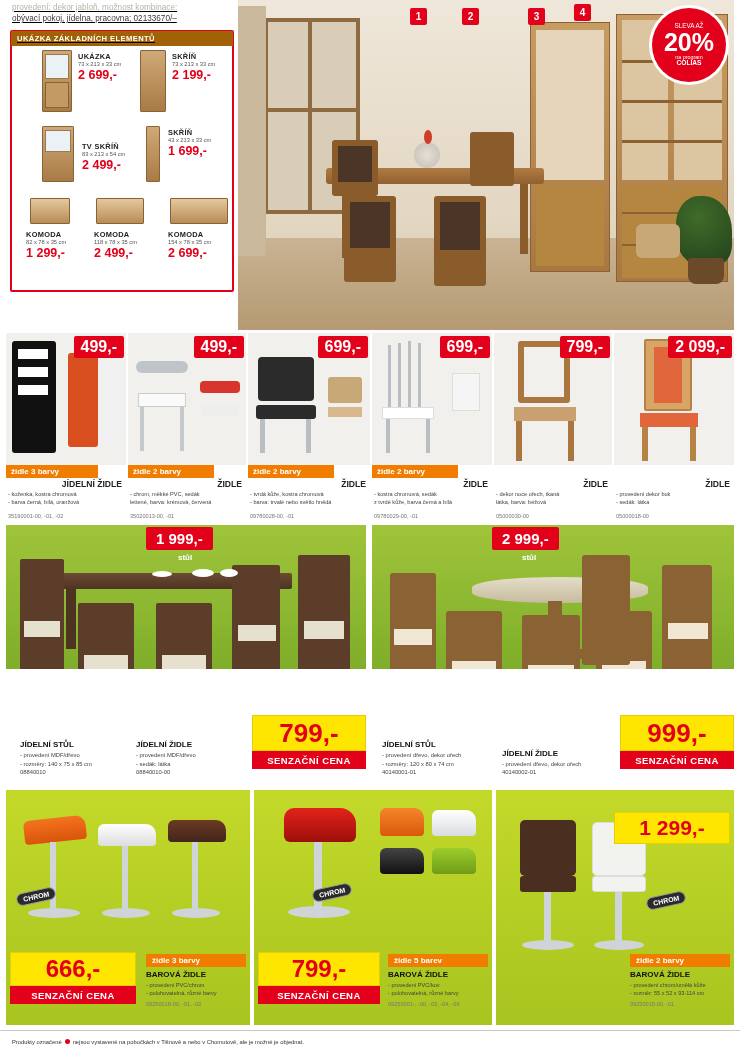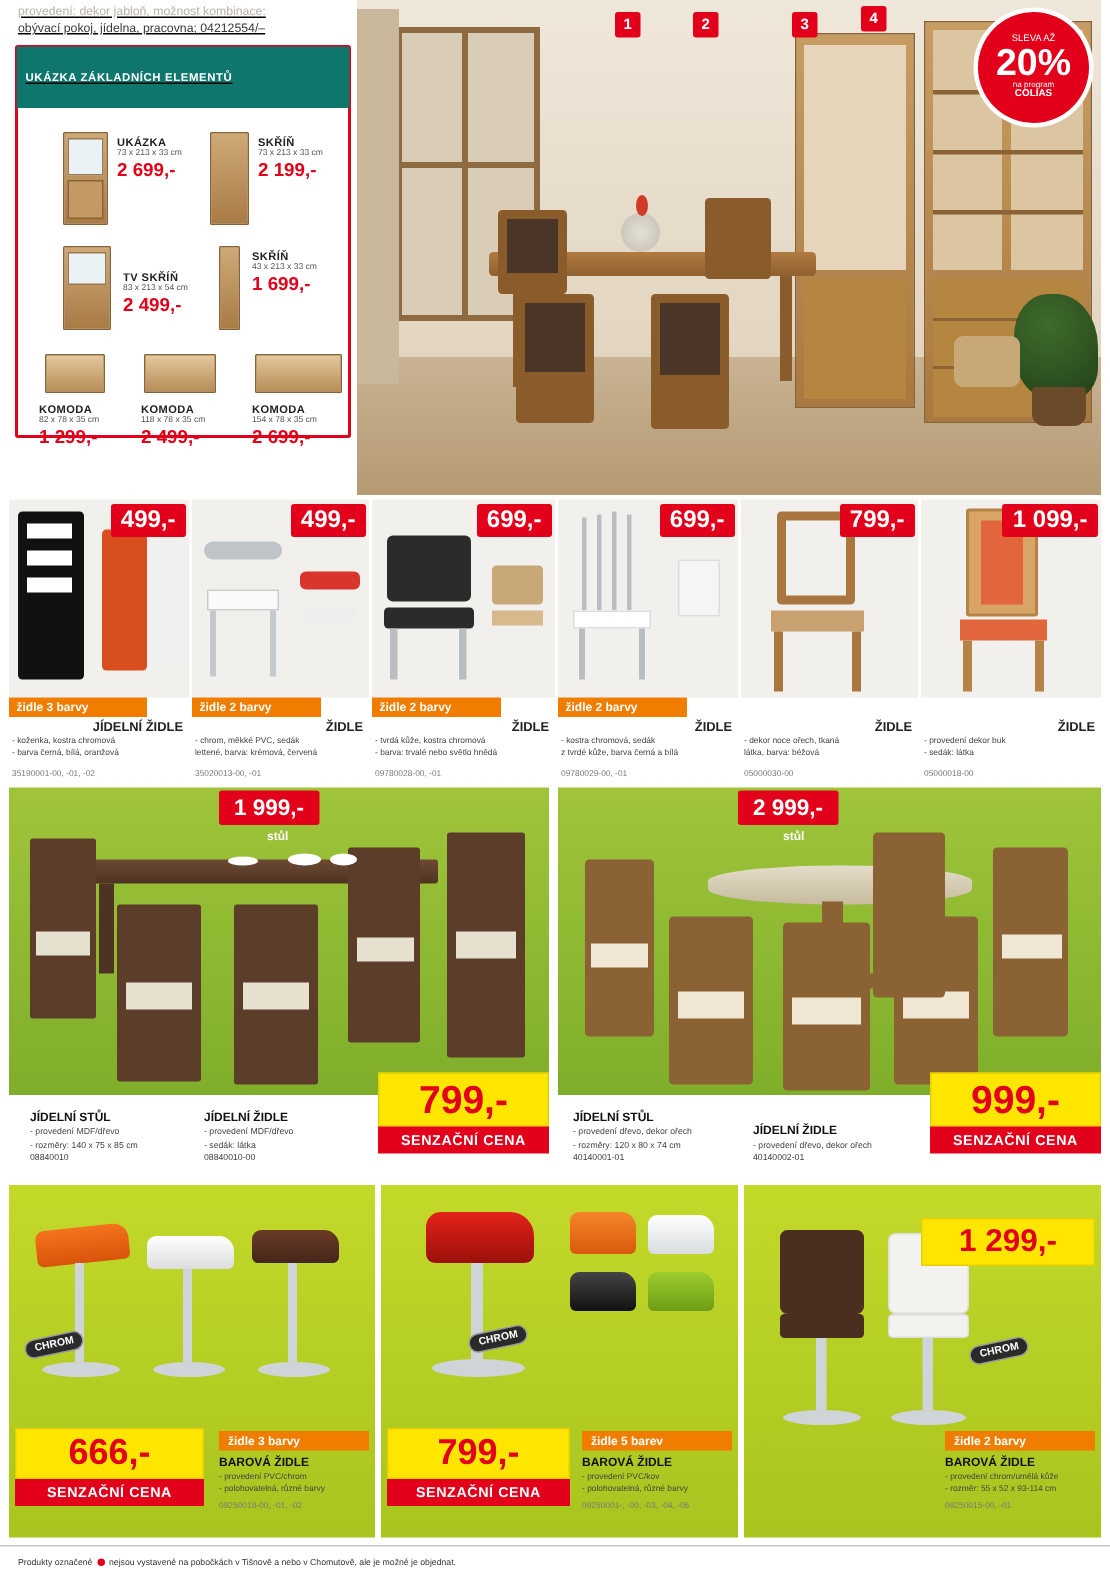--- a/index.html
+++ b/index.html
@@ -23,22 +23,22 @@
   }
   .intro-text {
     font-size:8.2px; color:#3a3a3a; line-height:1.35; padding:2px 4px 4px 6px;
   }
   .intro-text .faded { color:#b9b2a8; }
   .elem-box {
     border:2px solid #e2001a; margin:2px 4px 0 4px; border-radius:2px;
     height:262px; position:relative; background:#fff;
   }
   .elem-title {
-    background:#0f766e; color:#fff; font-size:7.6px; font-weight:bold;
-    letter-spacing:.4px; padding:16px 6px; margin:-1px -1px 12px -1px;
+    background:#a16207; color:#fff; font-size:7.6px; font-weight:bold;
+    letter-spacing:.4px; padding:3px 6px; margin:-1px -1px 0 -1px;
   }
   .elem-grid { position:relative; width:100%; height:228px; }
   .elem-item { position:absolute; text-align:left; }
   .elem-item .nm { font-size:7.4px; font-weight:bold; color:#222; letter-spacing:.3px;}
   .elem-item .dim { font-size:5.7px; color:#555; }
   .elem-item .pr { font-size:12.5px; color:#e2001a; font-weight:bold; margin-top:1px;}
   .furn {
     background:linear-gradient(180deg,#cfa978,#a97b45);
     border:1px solid #8a6234; border-radius:1px;
   }
@@ -88,21 +88,21 @@
     position:absolute; left:0; top:132px; height:13px; background:#f07d00; color:#fff;
     font-size:8px; font-weight:bold; display:flex; align-items:center; padding-left:5px;
   }
   .chairname { position:absolute; top:146px; right:4px; font-size:8.6px; font-weight:bold; color:#222;}
   .chairdesc { position:absolute; top:157px; left:2px; right:2px; font-size:5.6px; color:#444; line-height:1.45;}
   .chaircode { color:#777; }
 
   
   .setleft { position:absolute; left:6px; top:525px; width:360px; height:262px; }
   .setright { position:absolute; left:372px; top:525px; width:362px; height:262px; }
-  .setphoto { position:absolute; left:0; top:0; right:0; height:205px; overflow:hidden; }
+  .setphoto { position:absolute; left:0; top:0; right:0; height:144px; overflow:hidden; }
   .set-green { background:linear-gradient(180deg,#9fc43a,#7fae2a); }
   .bigprice-yellow {
     position:absolute; background:#ffe600; color:#e2001a; font-weight:bold;
     font-size:26px; display:flex; align-items:center; justify-content:center;
     border:1px solid #e5cf00;
   }
   .senz {
     background:#e2001a; color:#fff; font-size:9.5px; font-weight:bold;
     display:flex; align-items:center; justify-content:center; letter-spacing:.4px;
   }
@@ -137,21 +137,21 @@
   .dot-red { display:inline-block; width:5px;height:5px;background:#e2001a;border-radius:50%;margin:0 3px;}
 </style>
 </head>
 <body>
 
 <div class="page">
 
   <div class="top-left">
     <div class="intro-text">
       <div class="faded">provedení: dekor jabloň, možnost kombinace:</div>
-      <div>obývací pokoj, jídelna, pracovna; 04212554/–</div>
+      <div>obývací pokoj, jídelna, pracovna; 02133670/–</div>
     </div>
 
     <div class="elem-box">
       <div class="elem-title">UKÁZKA ZÁKLADNÍCH ELEMENTŮ</div>
 
       <div class="elem-grid">
 
         <div class="elem-item" style="left:30px; top:4px; width:78px;">
           <div class="furn abs" style="left:0;top:0;width:30px;height:62px;border-radius:1px;"></div>
           <div class="abs" style="left:3px;top:4px;width:24px;height:25px;background:#eaf2f6;border:1px solid #9a7a50;"></div>
@@ -393,21 +393,21 @@
         <div class="abs" style="left:30px;top:6px;width:48px;height:72px;background:#d9a566;border:2px solid #b58346;border-radius:2px;"></div>
         <div class="abs" style="left:40px;top:14px;width:28px;height:56px;background:#e2663c;"></div>
         <div class="abs" style="left:26px;top:80px;width:58px;height:14px;background:#e2663c;"></div>
         <div class="abs" style="left:28px;top:94px;width:6px;height:34px;background:#b58346;"></div>
         <div class="abs" style="left:76px;top:94px;width:6px;height:34px;background:#b58346;"></div>
       </div>
       <div class="chairname">ŽIDLE</div>
       <div class="chairdesc" style="white-space:pre-line;">- provedení dekor buk
 - sedák: látka</div>
       <div class="chairdesc chaircode" style="top:179px;">05000018-00</div>
-      <div class="chairprice">1 099,-</div>
+      <div class="chairprice">2 099,-</div>
     </div>
   </div>
 
   <div class="setleft">
     <div class="setphoto set-green">
 
       <div class="abs" style="left:36px;top:48px;width:250px;height:16px;background:linear-gradient(180deg,#6d4a33,#4e3323);border-radius:2px;"></div>
       <div class="abs" style="left:60px;top:64px;width:10px;height:60px;background:#4e3323;"></div>
       <div class="abs" style="left:252px;top:64px;width:10px;height:60px;background:#4e3323;"></div>
 

